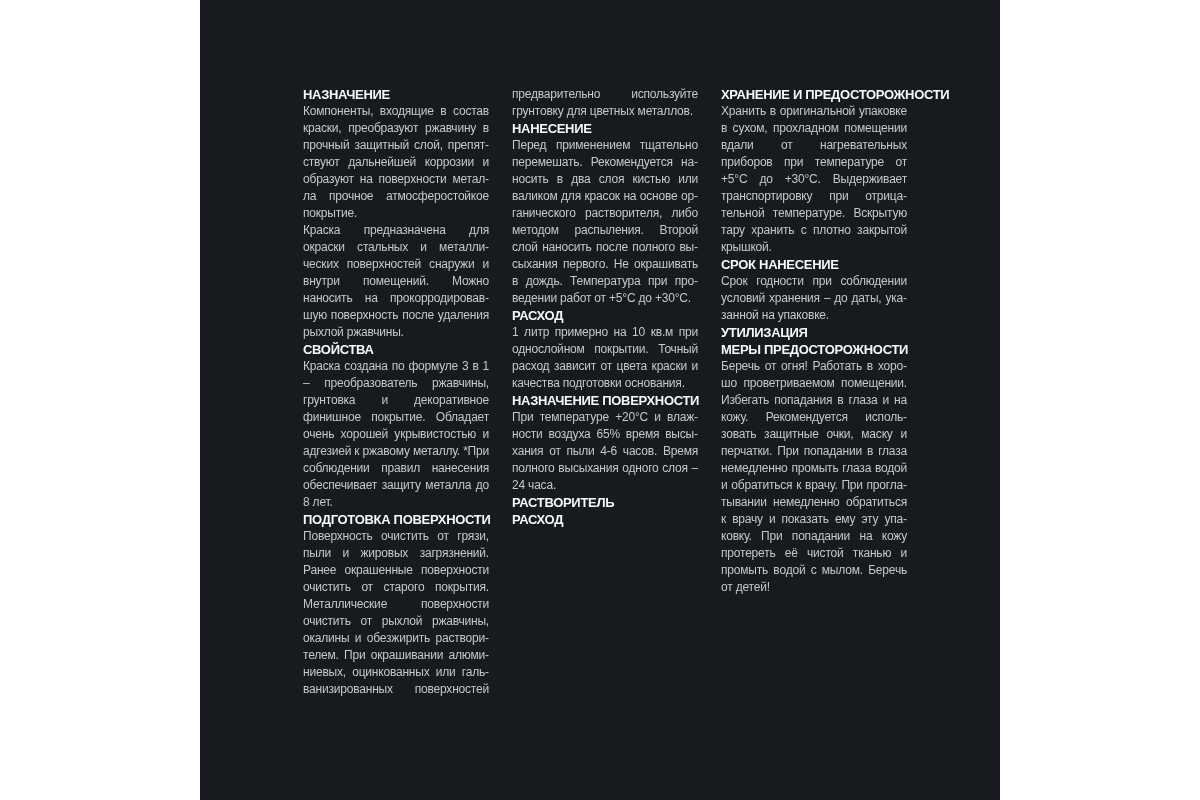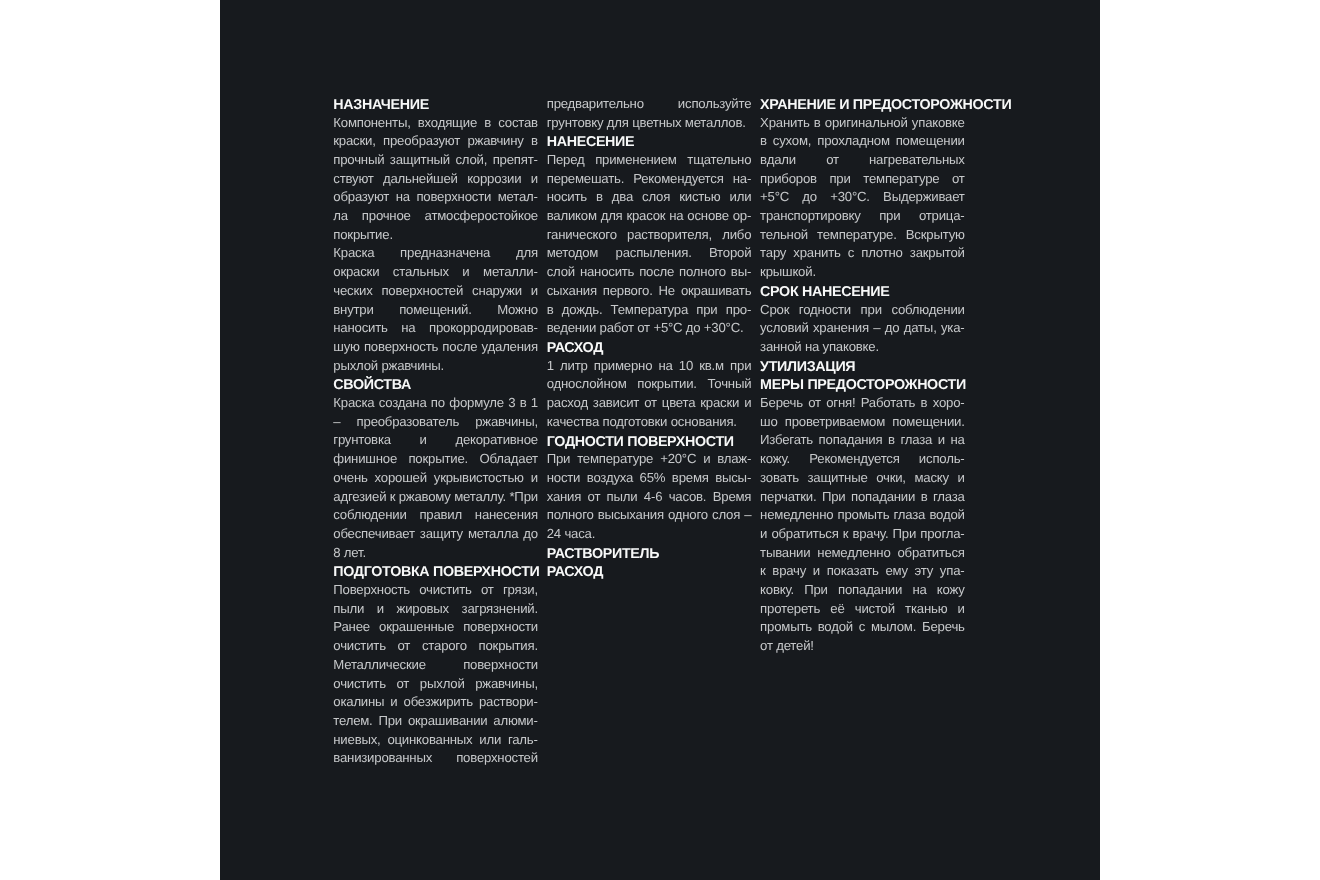--- a/index.html
+++ b/index.html
@@ -18,21 +18,21 @@
     width: 800px;
     height: 800px;
     background: #171a1e;
   }
   .label {
     position: absolute;
     left: 103px;
     top: 86px;
     width: 588px;
     display: flex;
-    gap: 8px;
+    gap: 23px;
   }
   .col {
     width: 186px;
     flex: 0 0 186px;
   }
   .heading {
     color: #f7f8f8;
     font-weight: bold;
     font-size: 13px;
     line-height: 17px;
@@ -67,21 +67,21 @@
         <div class="para">Краска создана по формуле 3 в 1 – преобразователь ржав­чины, грунтовка и декоративное финишное покрытие. Обладает очень хорошей укрывистостью и адгезией к ржавому металлу. *При соблюдении правил на­несения обеспечивает защиту металла до 8 лет.</div>
         <div class="heading">ПОДГОТОВКА ПОВЕРХНОСТИ</div>
         <div class="para split-end">Поверхность очистить от грязи, пыли и жировых загрязнений. Ранее окрашенные поверхности очистить от старого покрытия. Металлические поверхности очистить от рыхлой ржавчины, окалины и обезжирить раствори­телем. При окрашивании алюми­ниевых, оцинкованных или галь­ванизированных поверхностей</div>
       </div>
     <div class="col">
         <div class="para">предварительно используйте грунтовку для цветных металлов.</div>
         <div class="heading">НАНЕСЕНИЕ</div>
         <div class="para">Перед применением тщательно перемешать. Рекомендуется на­носить в два слоя кистью или валиком для красок на основе ор­ганического растворителя, либо методом распыления. Второй слой наносить после полного вы­сыхания первого. Не окрашивать в дождь. Температура при про­ведении работ от +5°С до +30°С.</div>
         <div class="heading">РАСХОД</div>
         <div class="para">1 литр примерно на 10 кв.м при однослойном покрытии. Точный расход зависит от цвета краски и качества подготовки основания.</div>
-        <div class="heading">ГОДНОСТИ ПОВЕРХНОСТИ</div>
+        <div class="heading">НАЗНАЧЕНИЕ ПОВЕРХНОСТИ</div>
         <div class="para">При температуре +20°С и влаж­ности воздуха 65% время высы­хания от пыли 4-6 часов. Время полного высыхания одного слоя – 24 часа.</div>
         <div class="heading">РАСТВОРИТЕЛЬ</div>
         <div class="heading">РАСХОД</div>
       </div>
     <div class="col">
         <div class="heading">ХРАНЕНИЕ И ПРЕДОСТОРОЖНОСТИ</div>
         <div class="para">Хранить в оригинальной упа­ковке в сухом, прохладном по­мещении вдали от нагреватель­ных приборов при температуре от +5°С до +30°С. Выдерживает транспортировку при отрица­тельной температуре. Вскры­тую тару хранить с плотно за­крытой крышкой.</div>
         <div class="heading">СРОК НАНЕСЕНИЕ</div>
         <div class="para">Срок годности при соблюдении условий хранения – до даты, ука­занной на упаковке.</div>
         <div class="heading">УТИЛИЗАЦИЯ</div>

